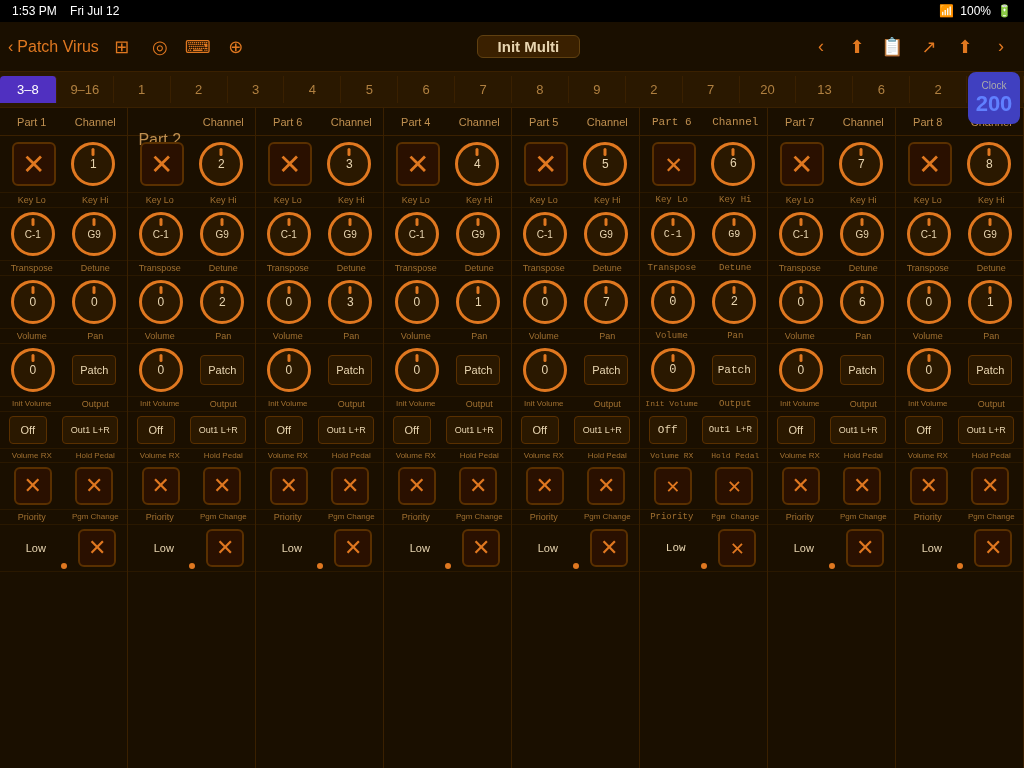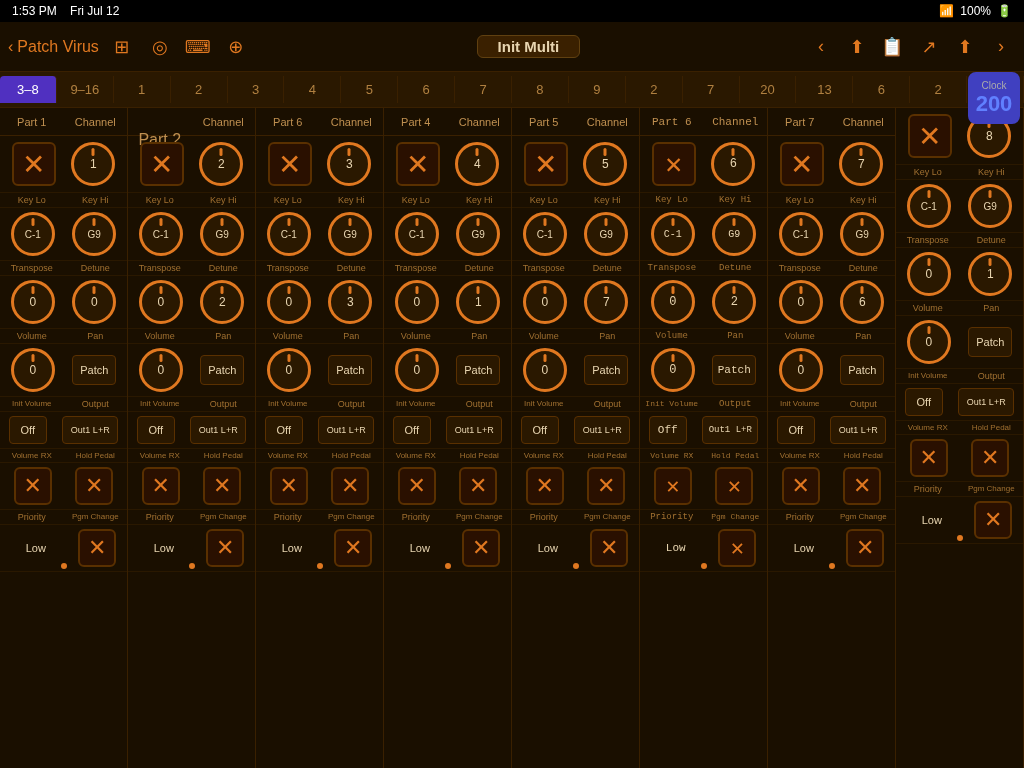--- a/index.html
+++ b/index.html
@@ -730,20 +730,24 @@
       <div style="flex:1;text-align:center;font-size:8px;color:#a07030;padding:2px 0;">Pgm Change</div>
     </div>
 
     <div style="display:flex;align-items:center;justify-content:space-around;padding:4px 2px;border-bottom:1px solid #2a1800;position:relative;">
       <div style="font-size:11px;color:#e8d5b0;text-align:center;width:50px;">Low</div>
       <div class="x-btn small">✕</div>
       <div class="orange-dot"></div>
     </div>
   </div>
       <div class="part-col" style="width: 128px;">
+    <div class="part-header">
+      <div class="part-label" style="font-size:11px;color:#c09050;">Part 8</div>
+      <div class="ch-label" style="font-size:11px;color:#c09050;">Channel</div>
+    </div>
 
     <div style="display:flex;align-items:center;justify-content:space-around;padding:6px 4px;border-bottom:1px solid #2a1800;">
       <div class="x-btn" style="width:44px;height:44px;font-size:28px;">✕</div>
       <div class="knob" style="width:44px;height:44px;">8</div>
     </div>
 
     <div style="display:flex;border-bottom:1px solid #2a1800;">
       <div style="flex:1;text-align:center;font-size:9px;color:#a07030;padding:2px 0;">Key Lo</div>
       <div style="flex:1;text-align:center;font-size:9px;color:#a07030;padding:2px 0;">Key Hi</div>
     </div>

